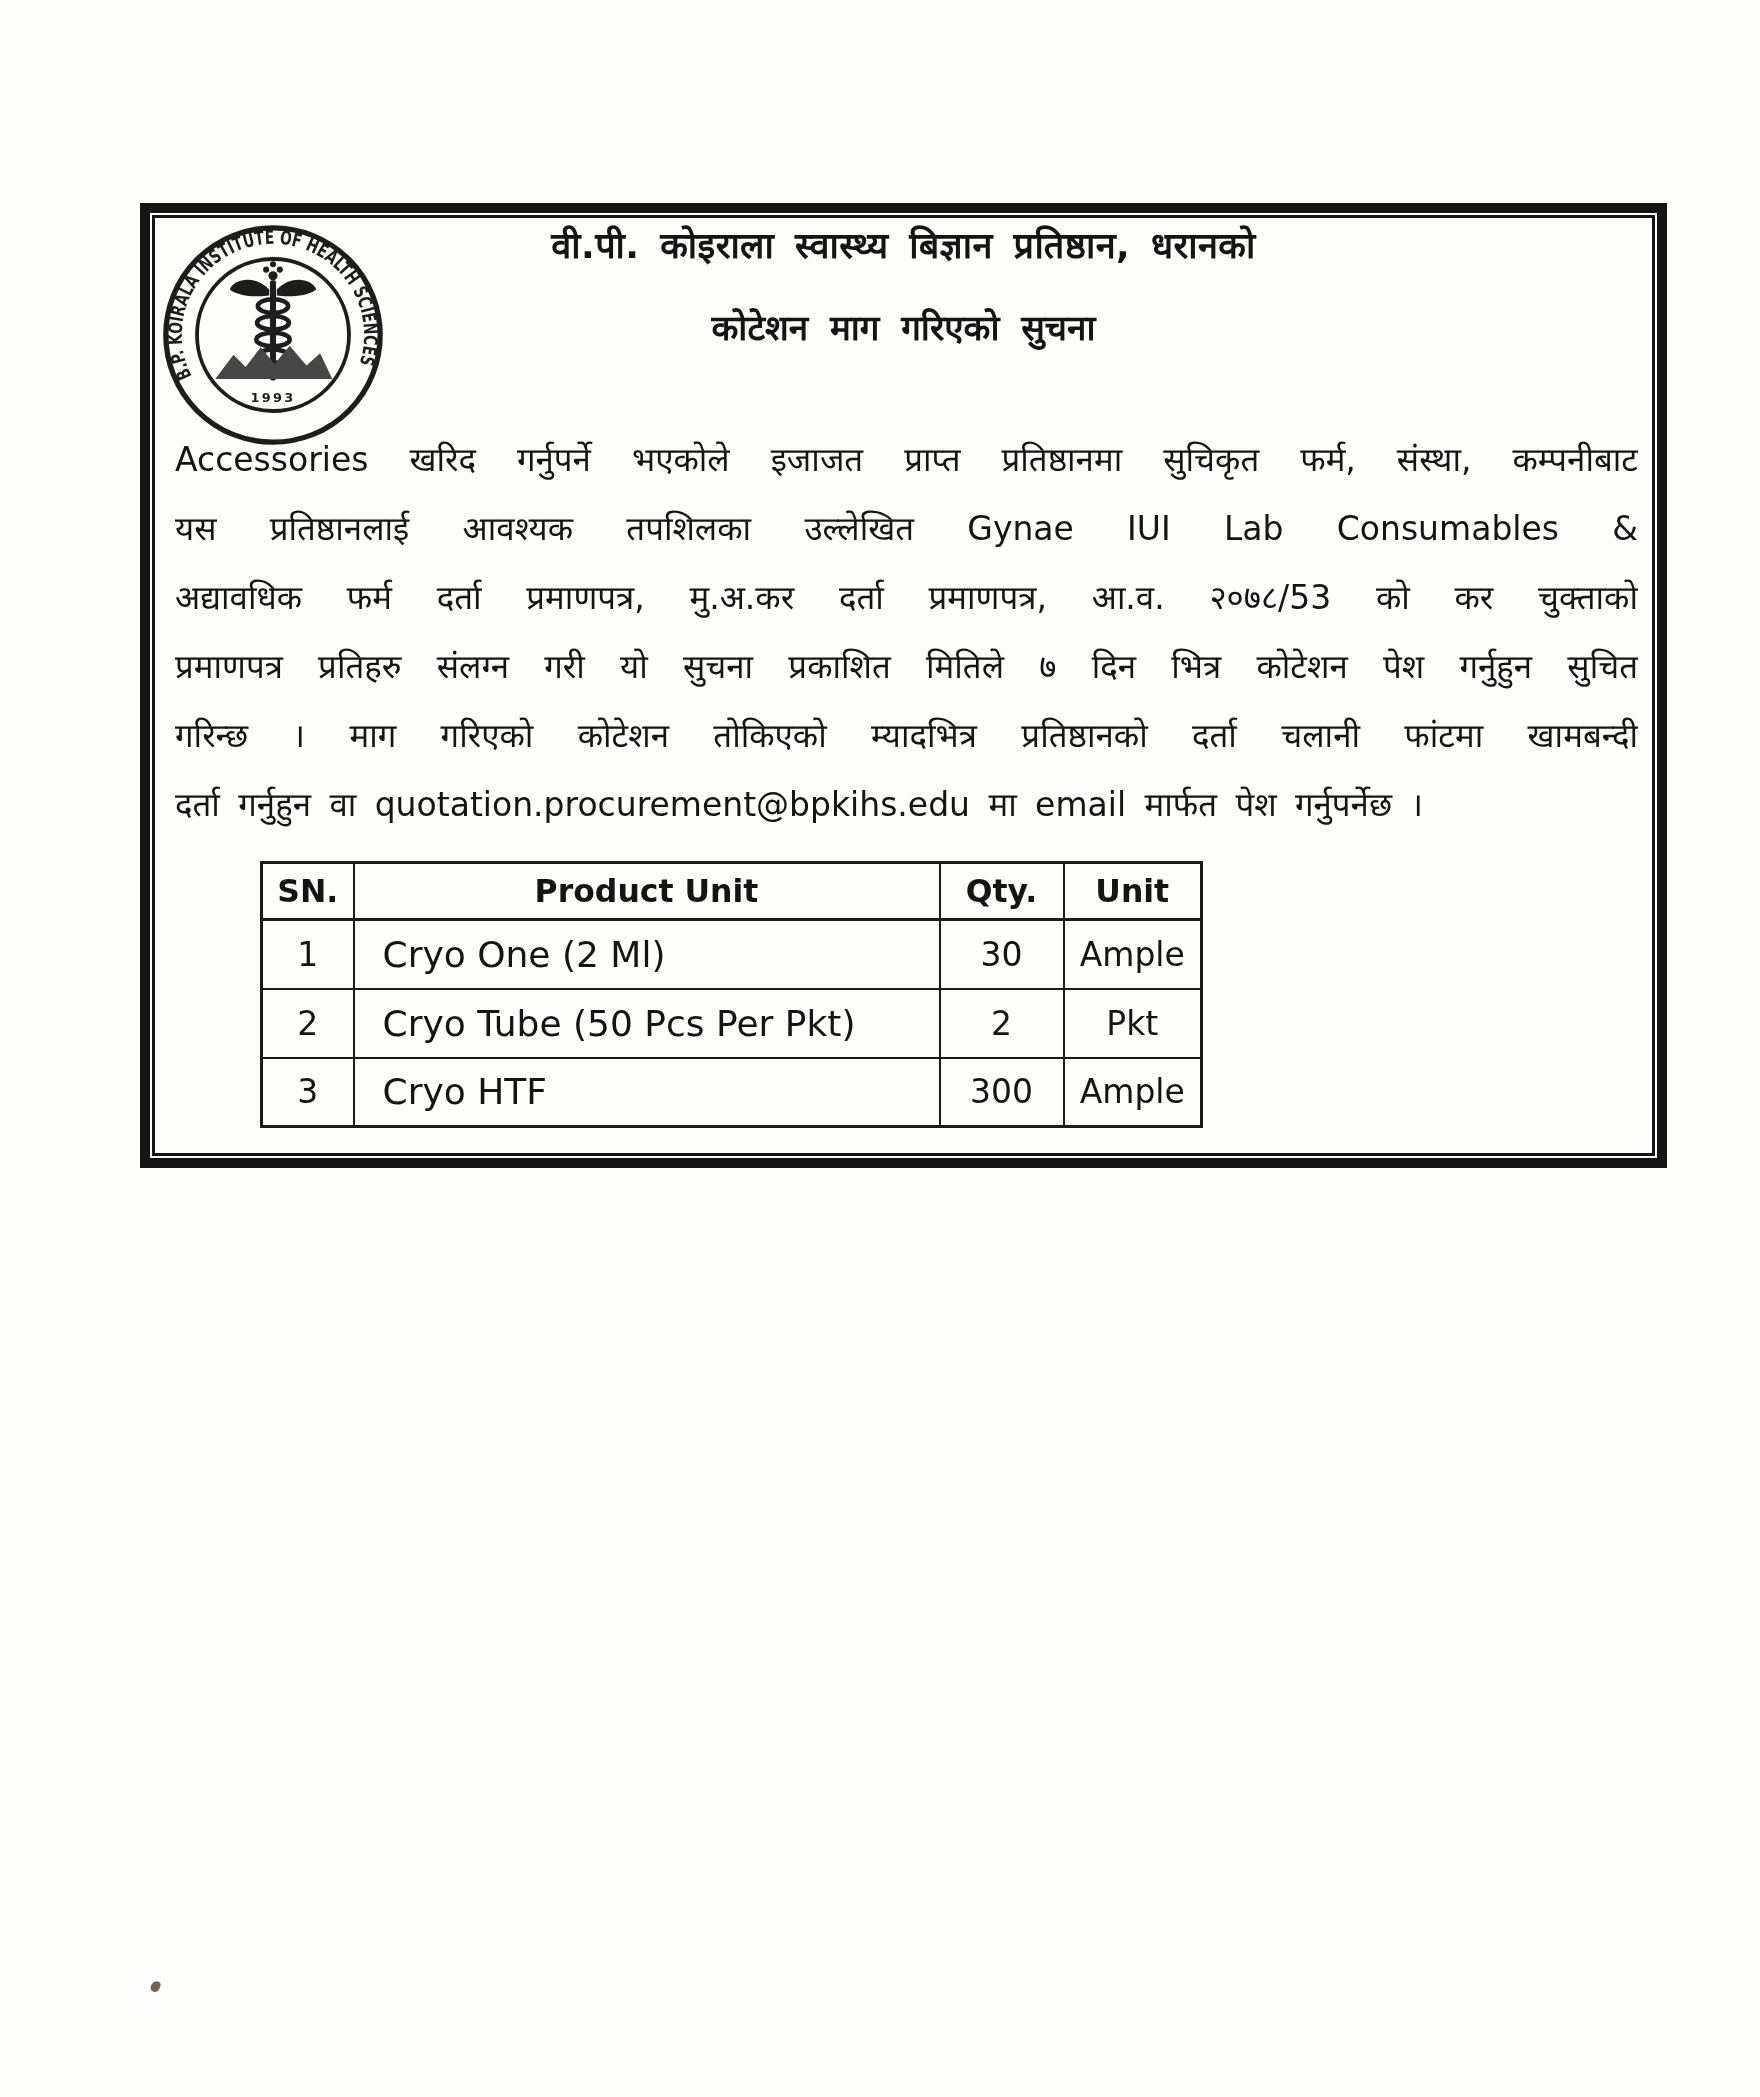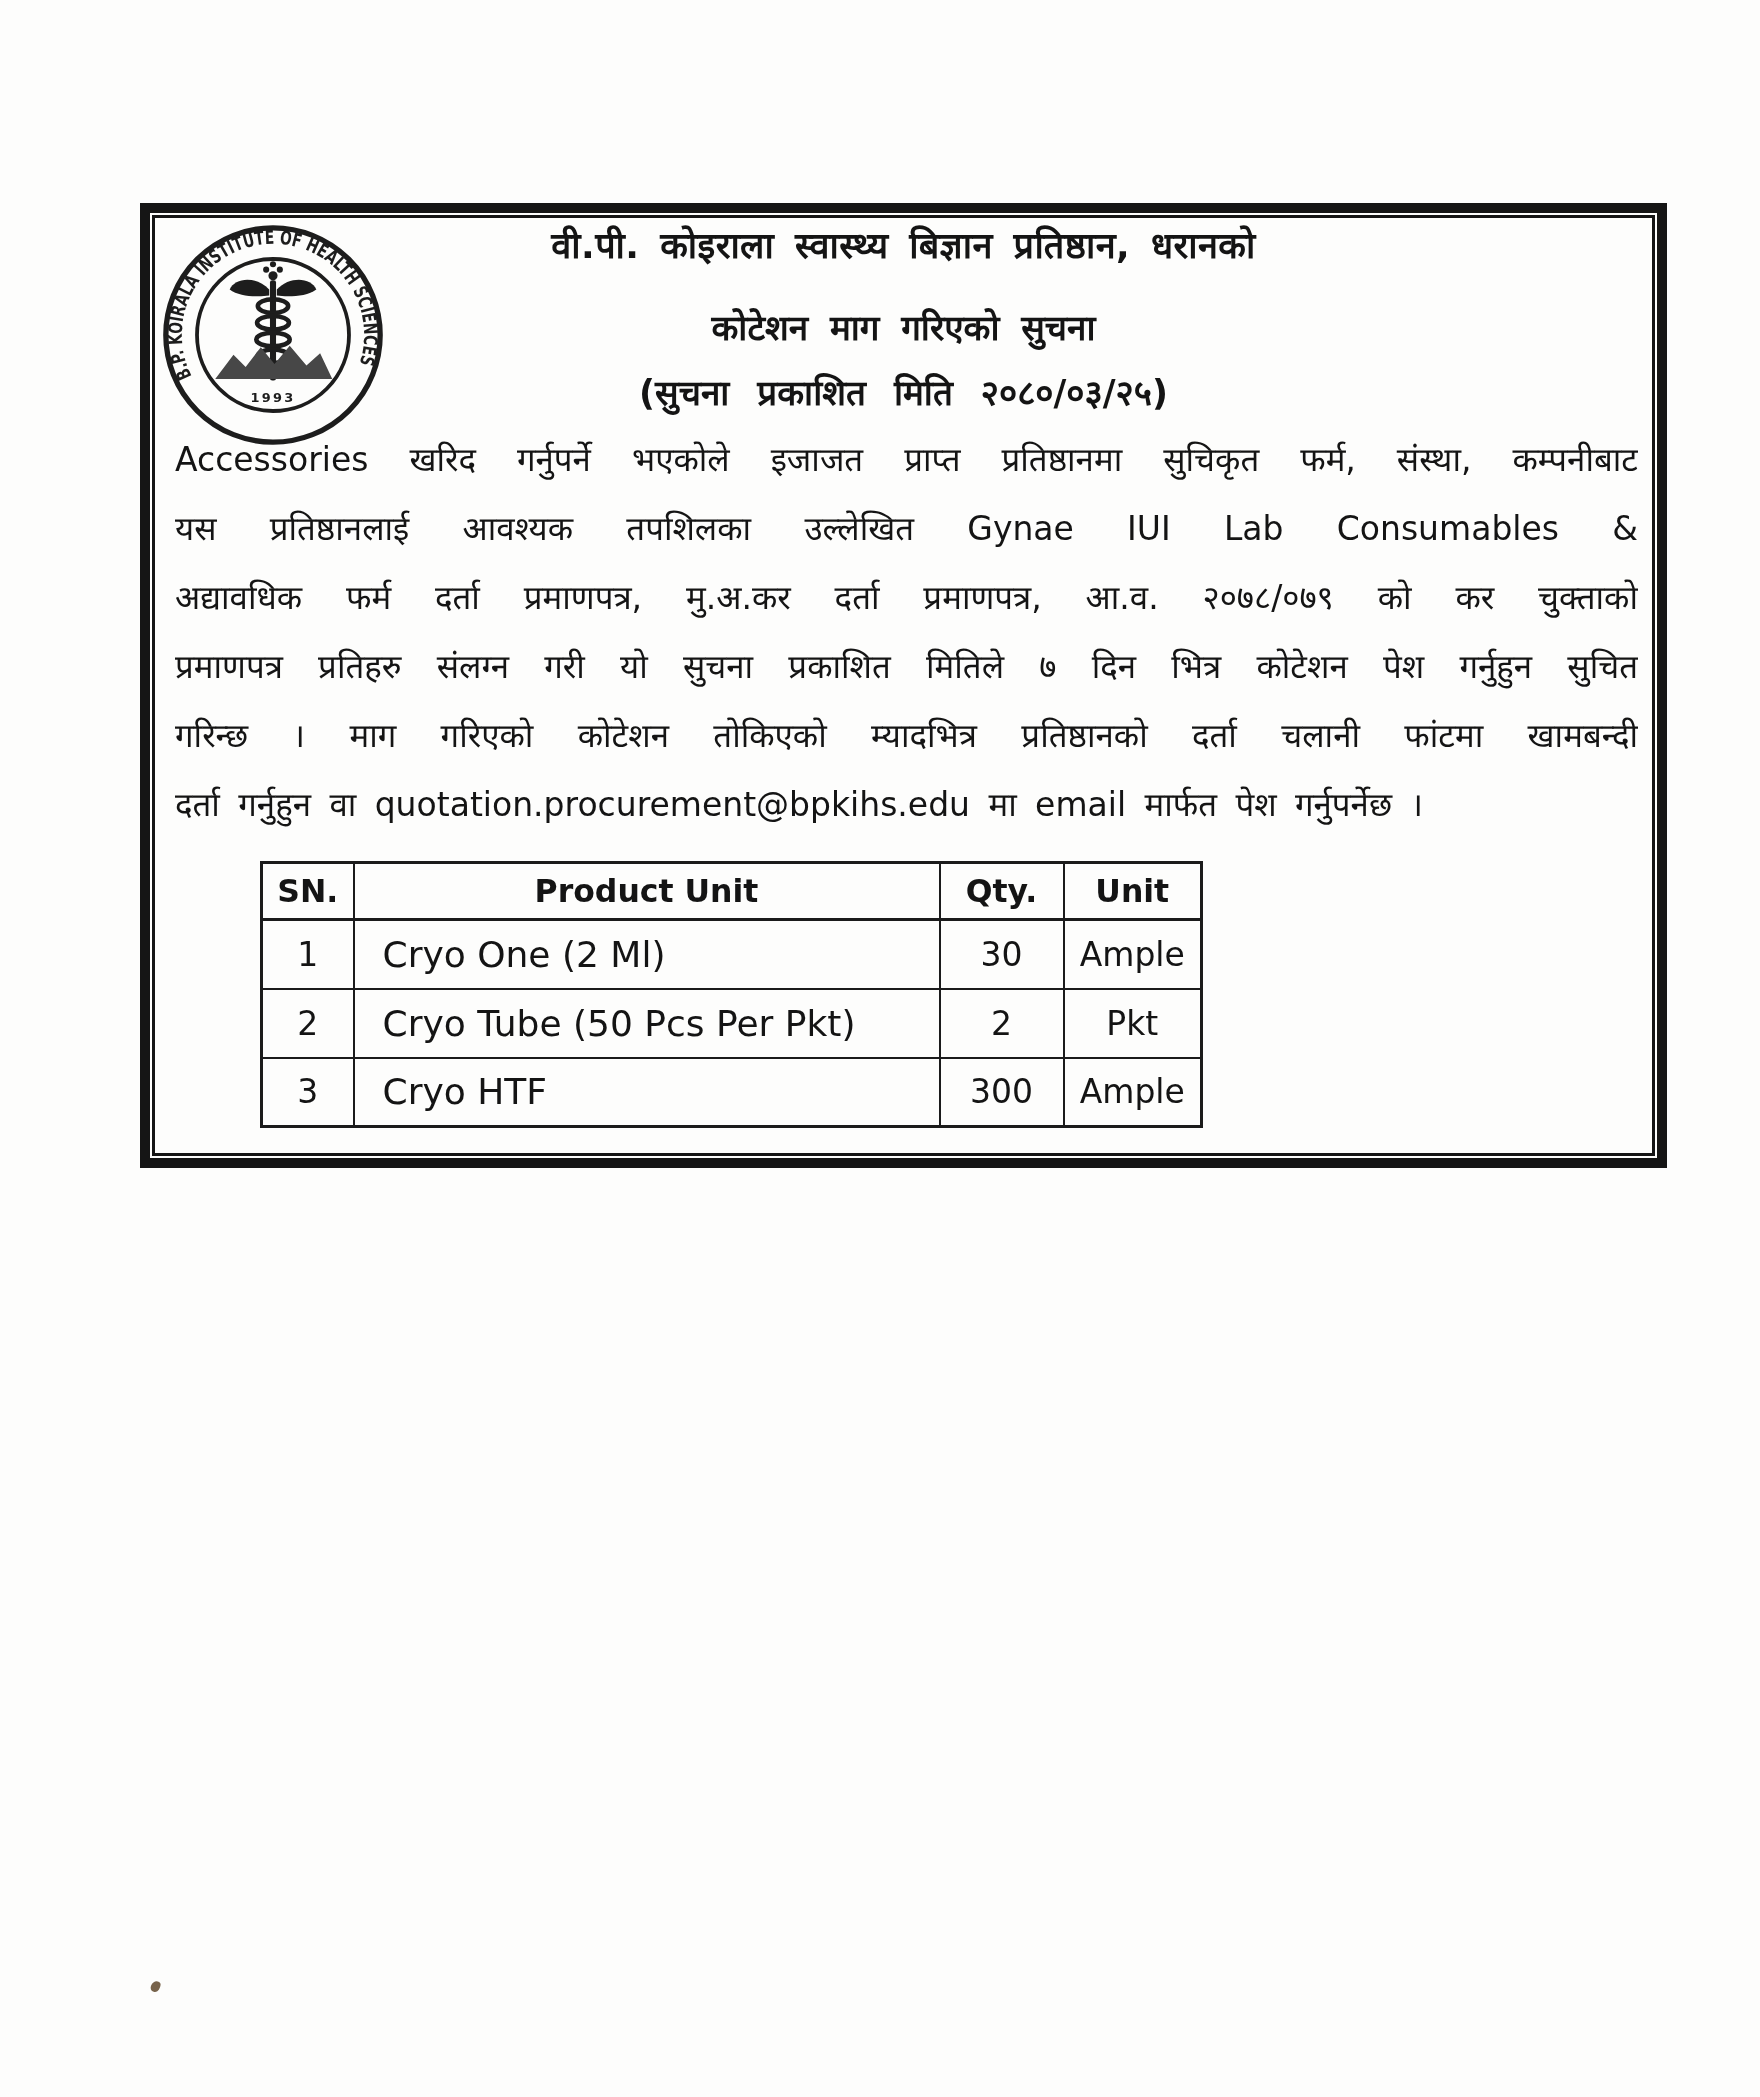--- a/index.html
+++ b/index.html
@@ -130,26 +130,25 @@
         <ellipse cy="6" rx="22" ry="9"></ellipse>
         <ellipse cy="28" rx="20" ry="9"></ellipse>
       </g>
     </g>
     <path d="M -76 58 L -52 26 L -36 42 L -16 16 L 2 38 L 22 14 L 44 40 L 62 24 L 78 58 Z" fill="#474747"></path>
     <text y="88" text-anchor="middle" font-size="17" font-weight="bold" letter-spacing="3" fill="#1d1d1d">1993</text>
   </svg>
 
   <div class="org-name">वी.पी. कोइराला स्वास्थ्य बिज्ञान प्रतिष्ठान, धरानको</div>
   <div class="notice-title">कोटेशन माग गरिएको सुचना</div>
-  <div class="date-line">(सुचना प्रकाशित मिति २०८०/०३/२५)</div>
 
   <div class="body-text">
     <div class="body-line">Accessories खरिद गर्नुपर्ने भएकोले इजाजत प्राप्त प्रतिष्ठानमा सुचिकृत फर्म, संस्था, कम्पनीबाट</div>
     <div class="body-line">यस प्रतिष्ठानलाई आवश्यक तपशिलका उल्लेखित Gynae IUI Lab Consumables &amp;</div>
-    <div class="body-line">अद्यावधिक फर्म दर्ता प्रमाणपत्र, मु.अ.कर दर्ता प्रमाणपत्र, आ.व. २०७८/०७९ को कर चुक्ताको</div>
+    <div class="body-line">अद्यावधिक फर्म दर्ता प्रमाणपत्र, मु.अ.कर दर्ता प्रमाणपत्र, आ.व. २०७८/53 को कर चुक्ताको</div>
     <div class="body-line">प्रमाणपत्र प्रतिहरु संलग्न गरी यो सुचना प्रकाशित मितिले ७ दिन भित्र कोटेशन पेश गर्नुहुन सुचित</div>
     <div class="body-line">गरिन्छ । माग गरिएको कोटेशन तोकिएको म्यादभित्र प्रतिष्ठानको दर्ता चलानी फांटमा खामबन्दी</div>
     <div class="body-line last">दर्ता गर्नुहुन वा quotation.procurement@bpkihs.edu मा email मार्फत पेश गर्नुपर्नेछ ।</div>
   </div>
 
   <table class="items-table">
     <colgroup>
       <col class="col-sn">
         <col class="col-prod">
         <col class="col-qty">

